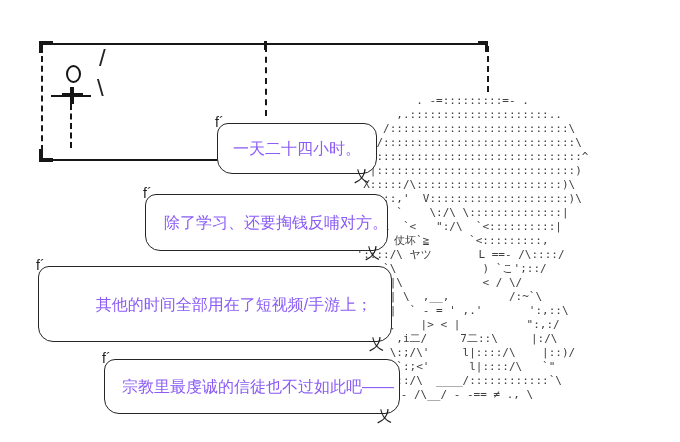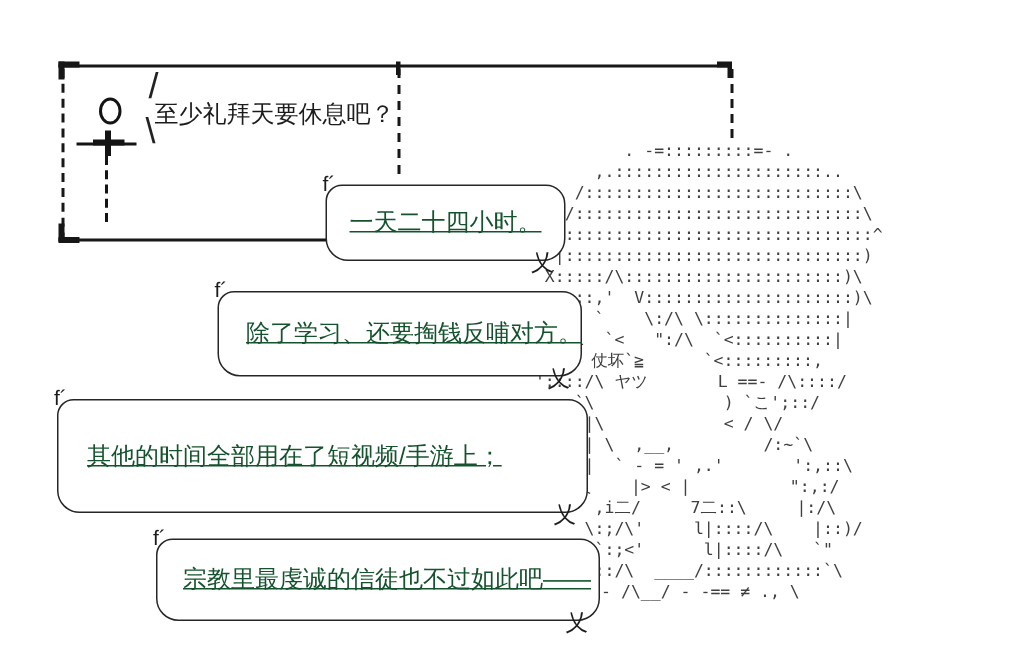--- a/index.html
+++ b/index.html
@@ -35,24 +35,24 @@
   
   .aa{position:absolute;left:350px;top:94px;z-index:2;margin:0;
       font-family:"DejaVu Sans Mono",monospace;font-size:11px;line-height:14px;
       color:#3f3f3f;white-space:pre;letter-spacing:0;}
   
   .bubble{position:absolute;z-index:3;background:#ffffff;border:1.5px solid #262626;
           border-radius:11px 13px 15px 15px;box-sizing:border-box;}
   .bubble .corner{position:absolute;left:-3px;top:-10px;font-size:14px;color:#1c1c1c;background:transparent;}
   .bubble .tail{position:absolute;right:7px;bottom:-10px;font-size:15px;color:#1c1c1c;line-height:1;}
   .btxt{position:absolute;left:0;top:0;width:100%;height:100%;display:flex;flex-direction:column;
-        justify-content:center;font-size:16px;line-height:21px;white-space:nowrap;color:#14532d;text-decoration:underline;}
+        justify-content:center;font-size:16px;line-height:21px;white-space:nowrap;color:#8b5cf6;}
   .b1{left:217px;top:123px;width:160px;height:51px;} .b1 .btxt{padding-left:15px;}
   .b2{left:145px;top:194px;width:243px;height:57px;} .b2 .btxt{padding-left:18px;}
-  .b3{left:38px;top:266px;width:354px;height:76px;}  .b3 .btxt{padding-left:19px;}
+  .b3{left:38px;top:266px;width:354px;height:76px;}  .b3 .btxt{padding-left:19px;align-items:center;}
   .b4{left:104px;top:359px;width:296px;height:55px;} .b4 .btxt{padding-left:17px;}
 </style>
 </head>
 <body>
 
 <div class="canvas">
 
   <div>
     <div class="ln frame-top"></div>
     <div class="ln tl-h"></div>
@@ -71,21 +71,20 @@
   <div>
     <div class="cfx cfx-ring"></div>
     <div class="cfx cfx-h-thin"></div>
     <div class="cfx cfx-h-bold"></div>
     <div class="cfx cfx-v-bold"></div>
     <div class="cfx cfx-v-dash"></div>
   </div>
 
   <span class="shout shout-top">/</span>
   <span class="shout shout-bot">\</span>
-  <div class="wall-speech">至少礼拜天要休息吧？</div>
 
   <pre class="aa">          . -=:::::::::=- .
        ,.:::::::::::::::::::::..
      /:::::::::::::::::::::::::::\
     /:::::::::::::::::::::::::::::\
    /:::::::::::::::::::::::::::::::^
    |::::::::::::::::::::::::::::::)
   X:::::/\::::::::::::::::::::::)\
  /\::::,'  V:::::::::::::::::::::)\
   \:|. `    \:/\ \::::::::::::::|

